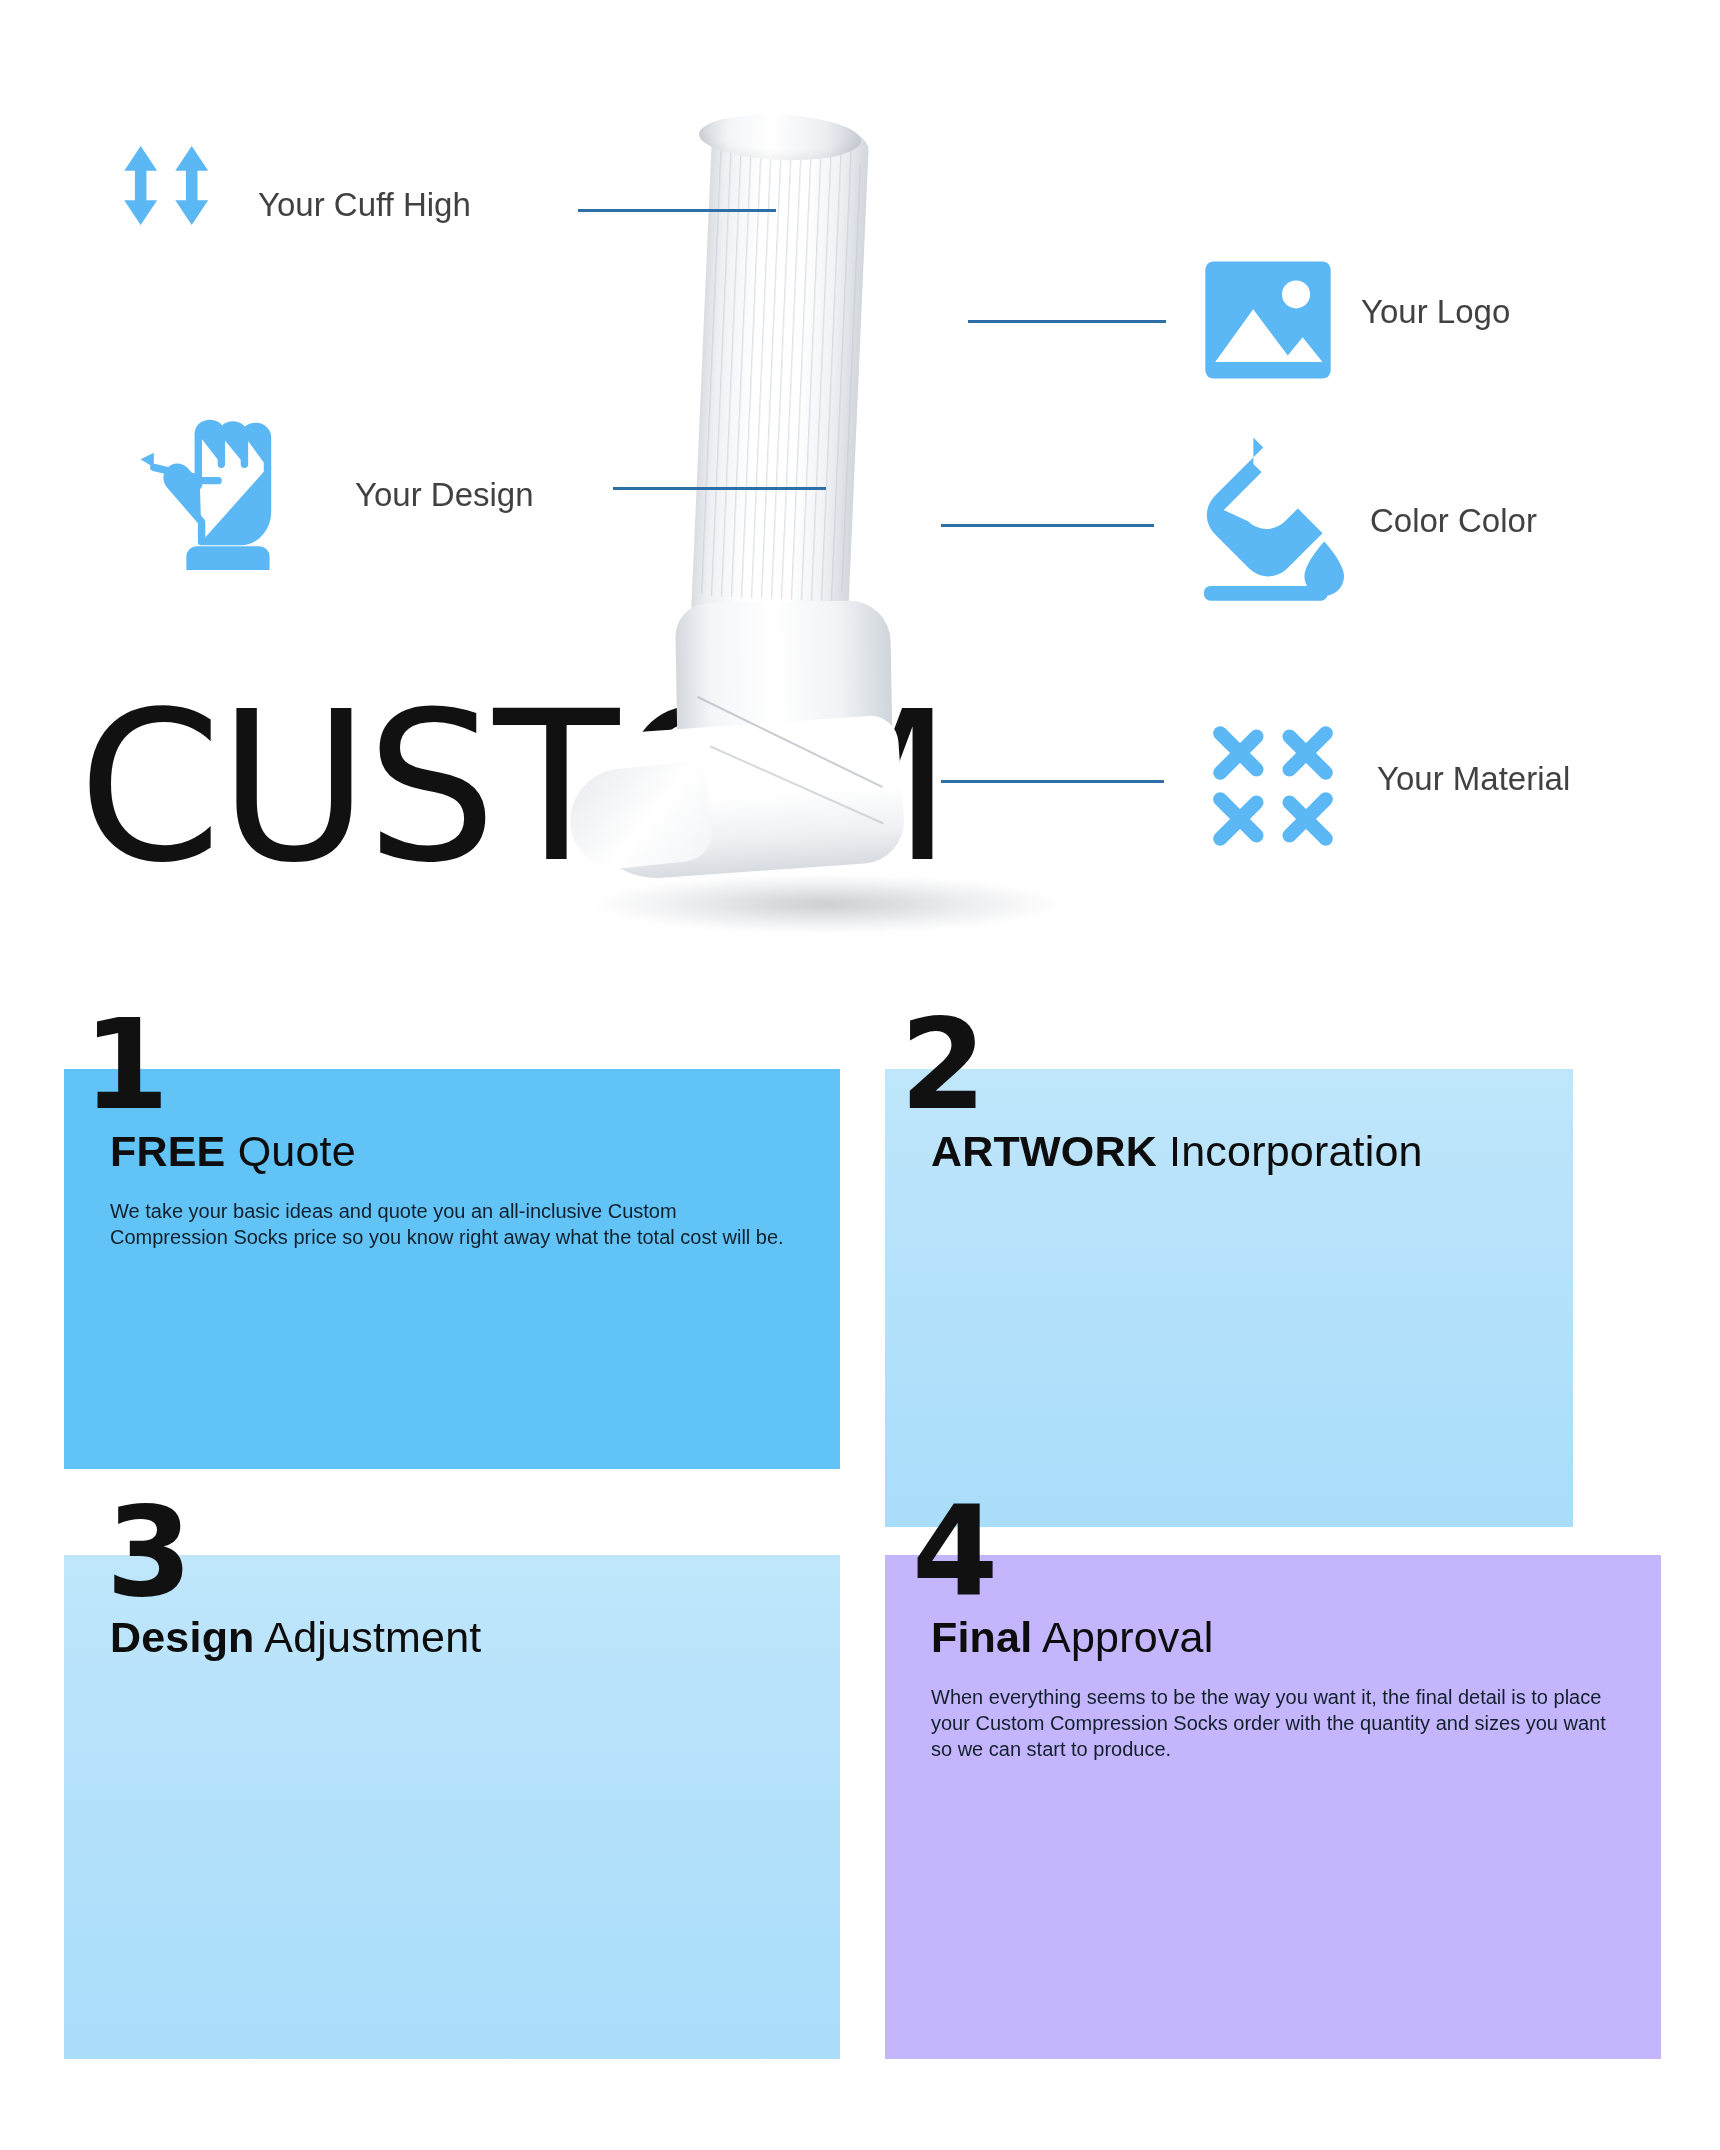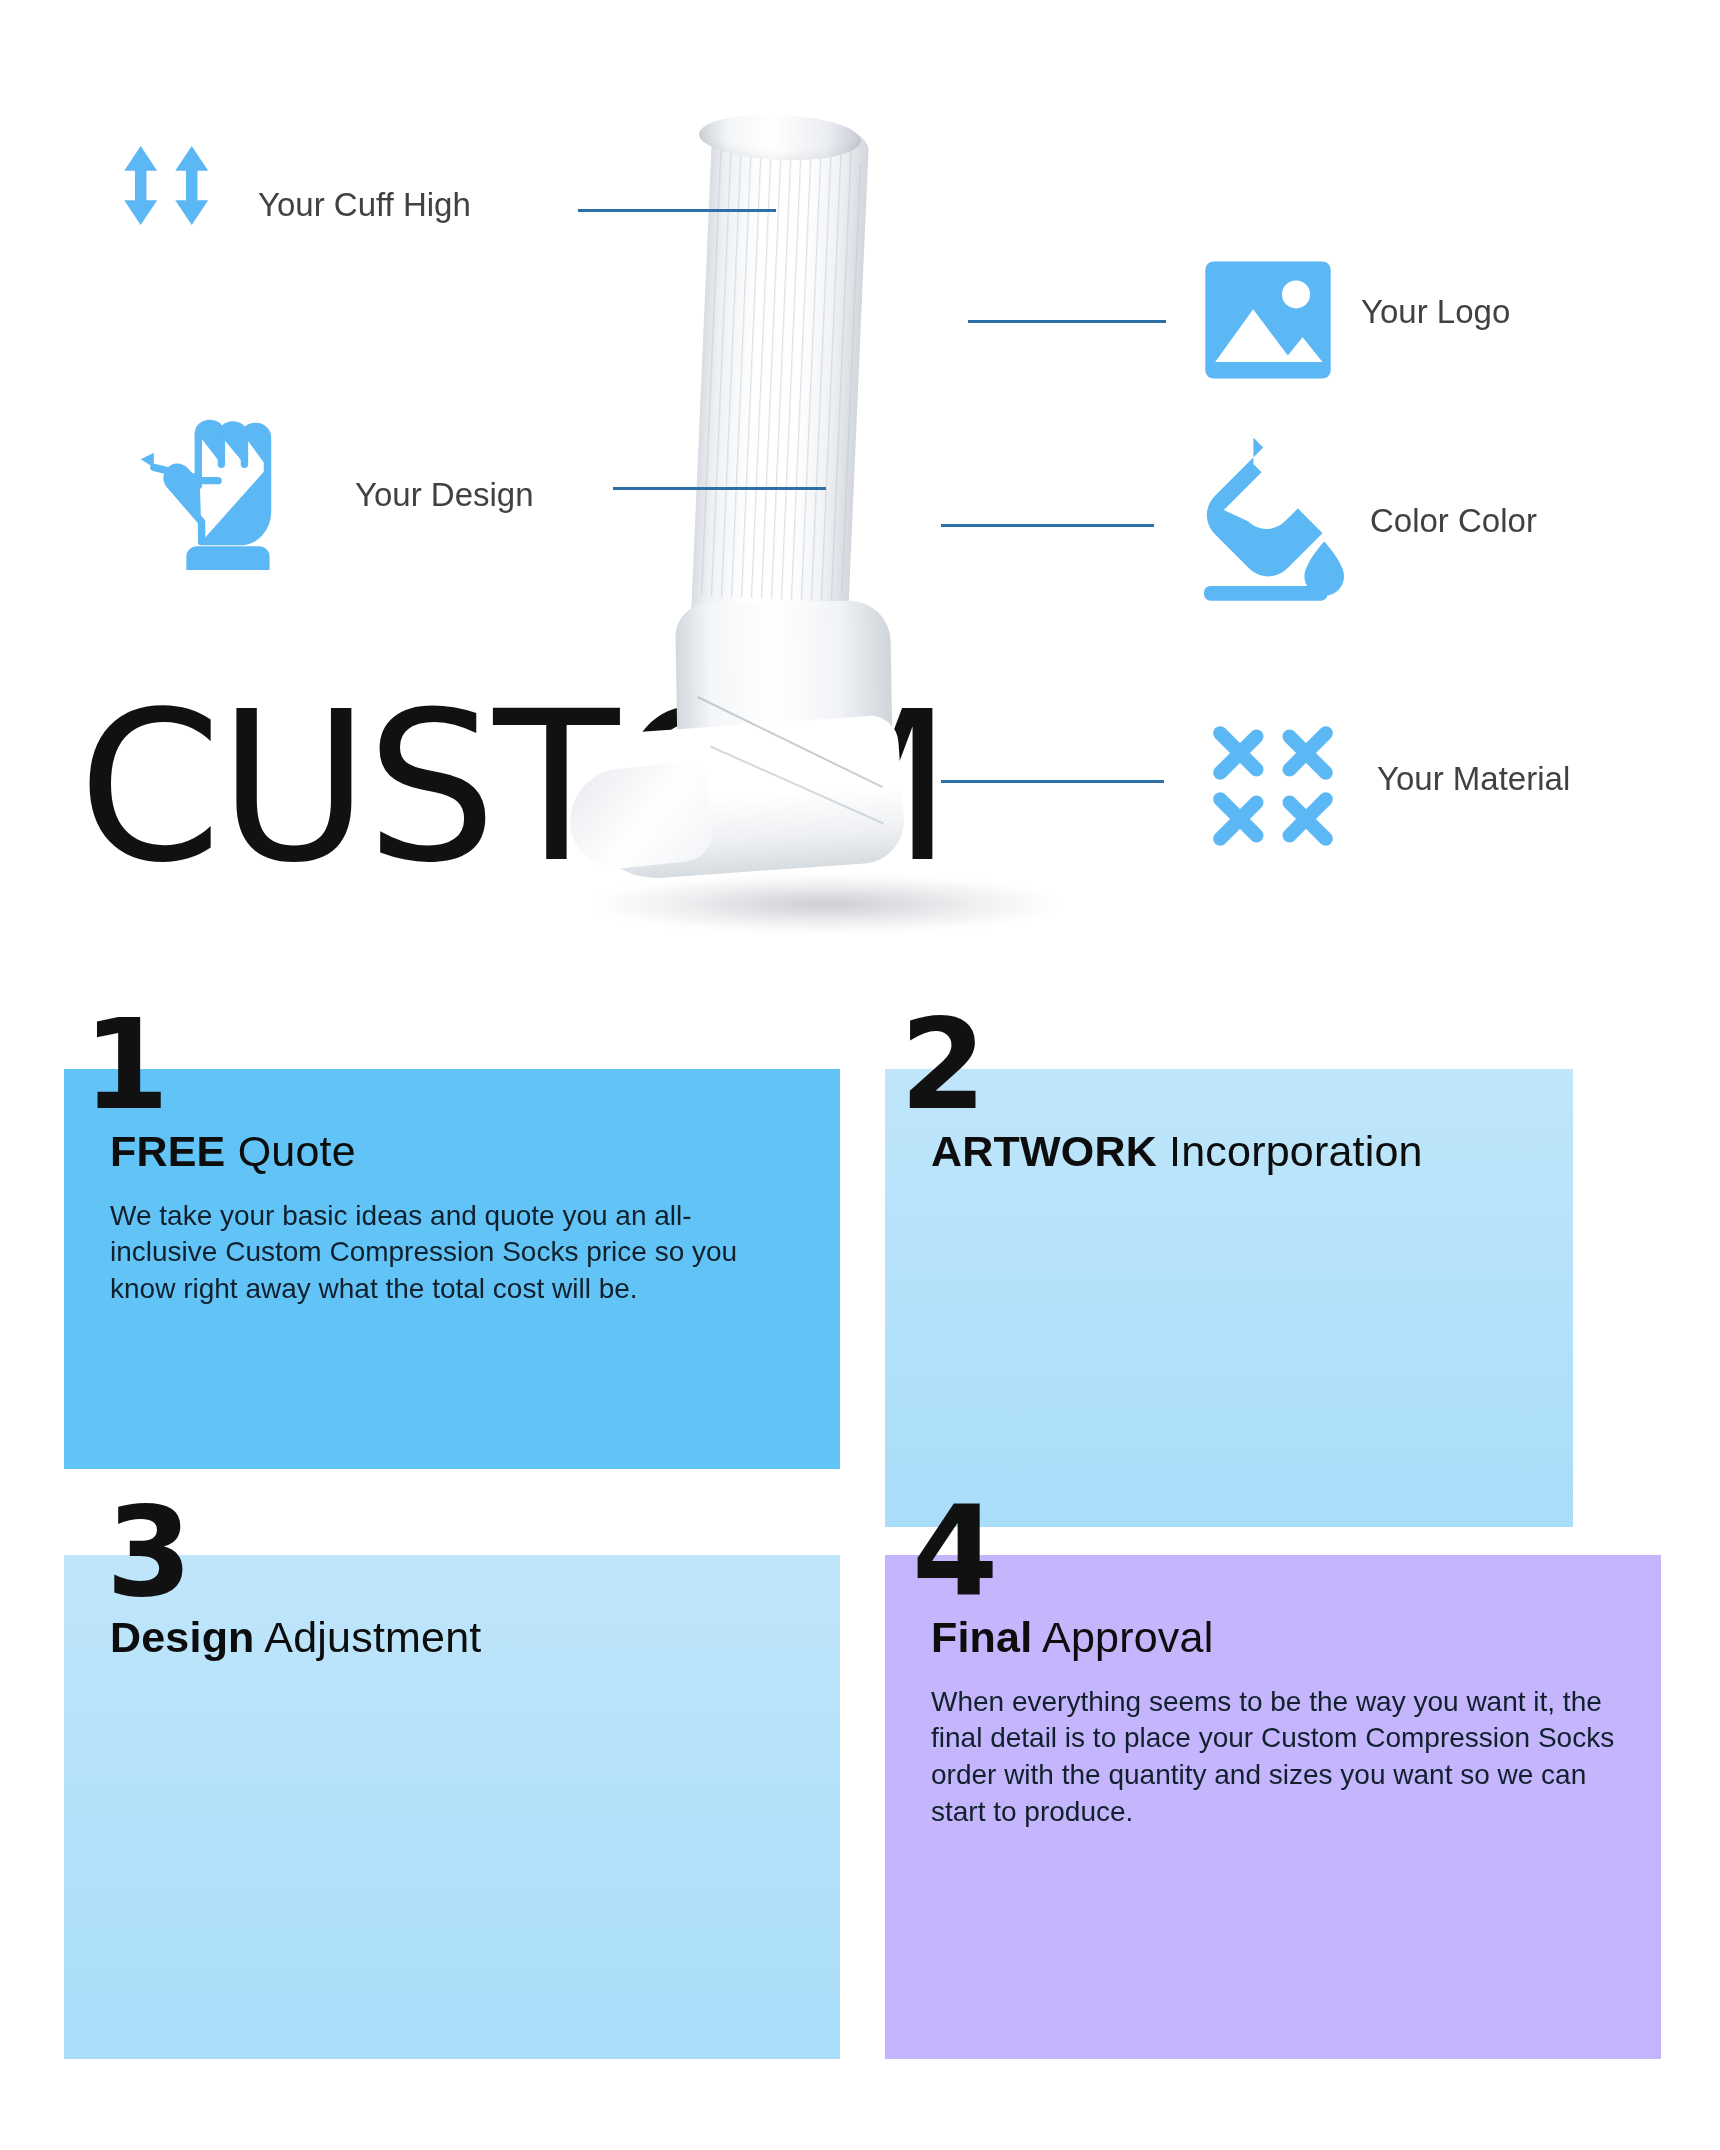--- a/index.html
+++ b/index.html
@@ -194,21 +194,21 @@
 
   .card-title {
     font-size: 43px;
     font-weight: 400;
     color: #0d0d0d;
     margin: 0 0 21.5px 0;
     letter-spacing: 0.2px;
   }
   .card-title b { font-weight: 700; }
   .card-body {
-    font-size: 28px;
+    font-size: 20px;
     line-height: 1.32;
     color: #10202c;
   }
   .card-body p { margin: 0; }
 </style>
 </head>
 <body>
 
 <div class="page">
 

